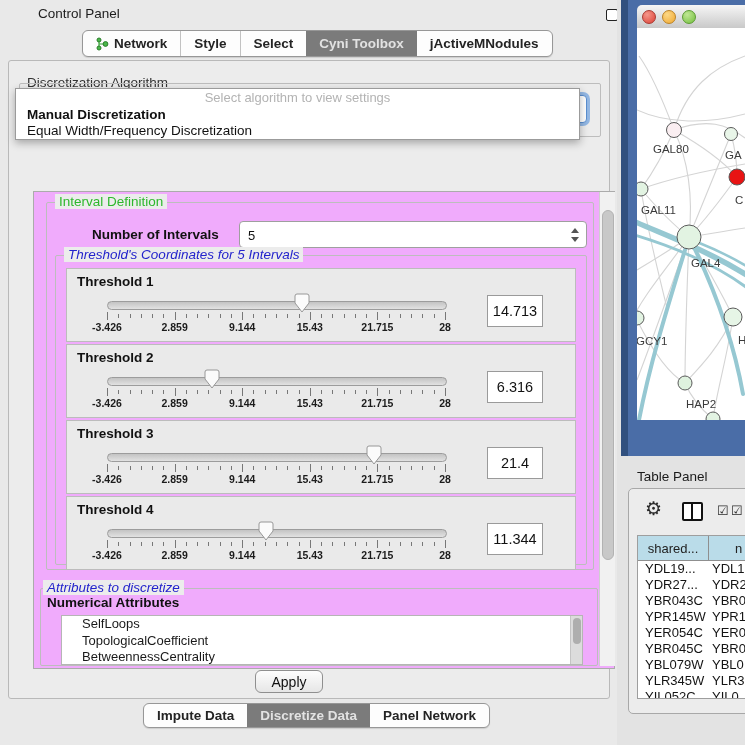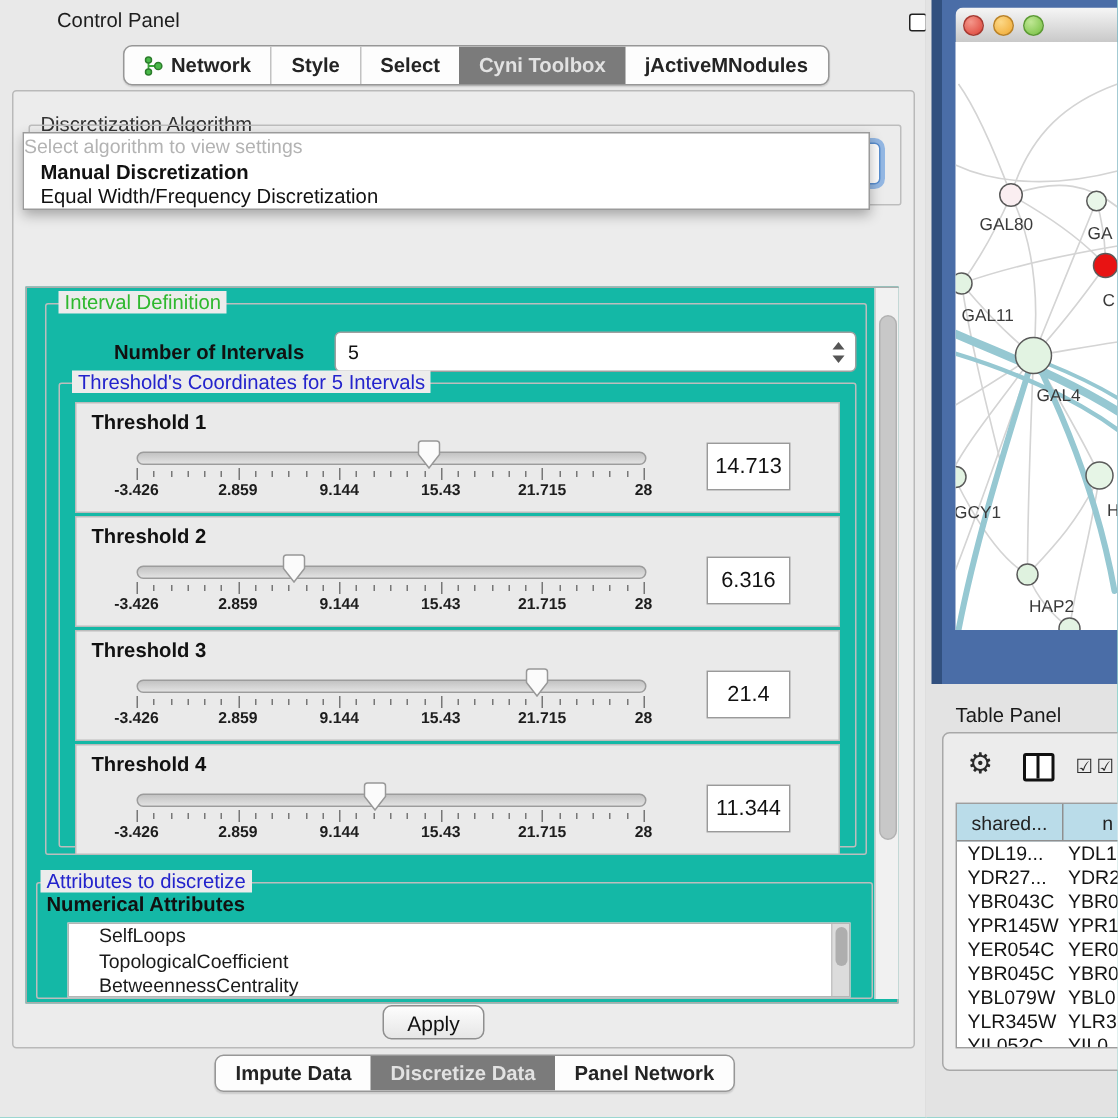--- a/index.html
+++ b/index.html
@@ -21,44 +21,44 @@
   #top-tabs{left:82px;top:30px;height:25px;}
   #top-tabs .tab{line-height:25px;}
   #bottom-tabs{left:143px;top:703px;height:23px;}
   #bottom-tabs .tab{line-height:23px;}
 
   #cp-main{left:8px;top:60px;width:600px;height:637px;background:#ececec;border:1px solid #b9b9b9;border-radius:3px;}
 
   .group{position:absolute;border:1px solid #bdbdbd;border-radius:2px;}
   .glabel{position:absolute;top:-9px;left:8px;padding:0 4px;background:#ececec;font-size:13.5px;white-space:nowrap;}
   .glabel.green{color:#2eb82e;}
-  .glabel.blue{color:#2323cc;}
+  .glabel.blue{color:#2323cc;font-style:italic;}
   .glabel.dark{color:#333;}
 
   .combo{position:absolute;background:#fff;border:1px solid #9f9f9f;border-radius:4px;font-size:13px;color:#111;}
   .combo .cval{position:absolute;left:8px;top:50%;transform:translateY(-50%);white-space:nowrap;}
   .stepper{position:absolute;right:6px;top:50%;transform:translateY(-50%);width:9px;height:14px;}
   .stepper i{position:absolute;left:0;width:0;height:0;border-left:4.5px solid transparent;border-right:4.5px solid transparent;}
   .stepper i.up{top:0;border-bottom:5px solid #555;}
   .stepper i.dn{bottom:0;border-top:5px solid #555;}
 
   
   #algo-combo{left:26px;top:94px;width:556px;height:26px;border:1px solid #5a8fd0;box-shadow:0 0 0 3px rgba(125,170,225,.8);}
   #algo-group{left:18px;top:80px;width:580px;height:54px;}
   #algo-group-label{left:26px;top:74px;font-size:13.5px;color:#333;}
 
   #algo-popup{left:14px;top:87px;width:563px;height:50px;background:#fff;border:1px solid #9b9b9b;box-shadow:0 3px 8px rgba(0,0,0,.3);z-index:5;}
-  #popup-hint{height:18px;line-height:18px;color:#b3b3b3;font-size:13px;}
+  #popup-hint{height:18px;line-height:18px;text-align:center;color:#b3b3b3;font-size:13px;}
   .popup-opt{height:16px;line-height:16px;padding-left:11px;font-size:13.5px;color:#111;white-space:nowrap;}
   .popup-opt.bold{font-weight:bold;}
 
   #tabledata-group{left:18px;top:140px;width:580px;height:50px;}
   #tabledata-combo{left:8px;top:14px;width:562px;height:25px;}
 
-  #scrollarea{left:8px;top:130px;width:580px;height:476px;border:1px solid #ababab;background:#14b8a6;}
+  #scrollarea{left:24px;top:130px;width:580px;height:476px;border:1px solid #ababab;background:#f0abfc;}
 
   #interval-group{left:12px;top:10px;width:546px;height:366px;}
   #num-label{left:45px;top:24px;font-size:13.5px;font-weight:bold;color:#111;}
   #num-combo{left:192px;top:18px;width:346px;height:25px;}
 
   #th-group{left:8px;top:52px;width:530px;height:308px;}
   #threshold-list{position:absolute;left:10px;top:12px;width:510px;}
   .th-box{position:relative;width:508px;height:72px;margin-bottom:2px;background:#eaeaea;border:1px solid #bcbcbc;}
   .th-label{position:absolute;left:10px;top:5px;font-size:13.5px;font-weight:bold;color:#111;}
   .th-track{position:absolute;left:40px;top:32px;width:338px;height:7px;border:1px solid #9c9c9c;border-radius:5px;background:linear-gradient(#c3c3c3,#e2e2e2);}

